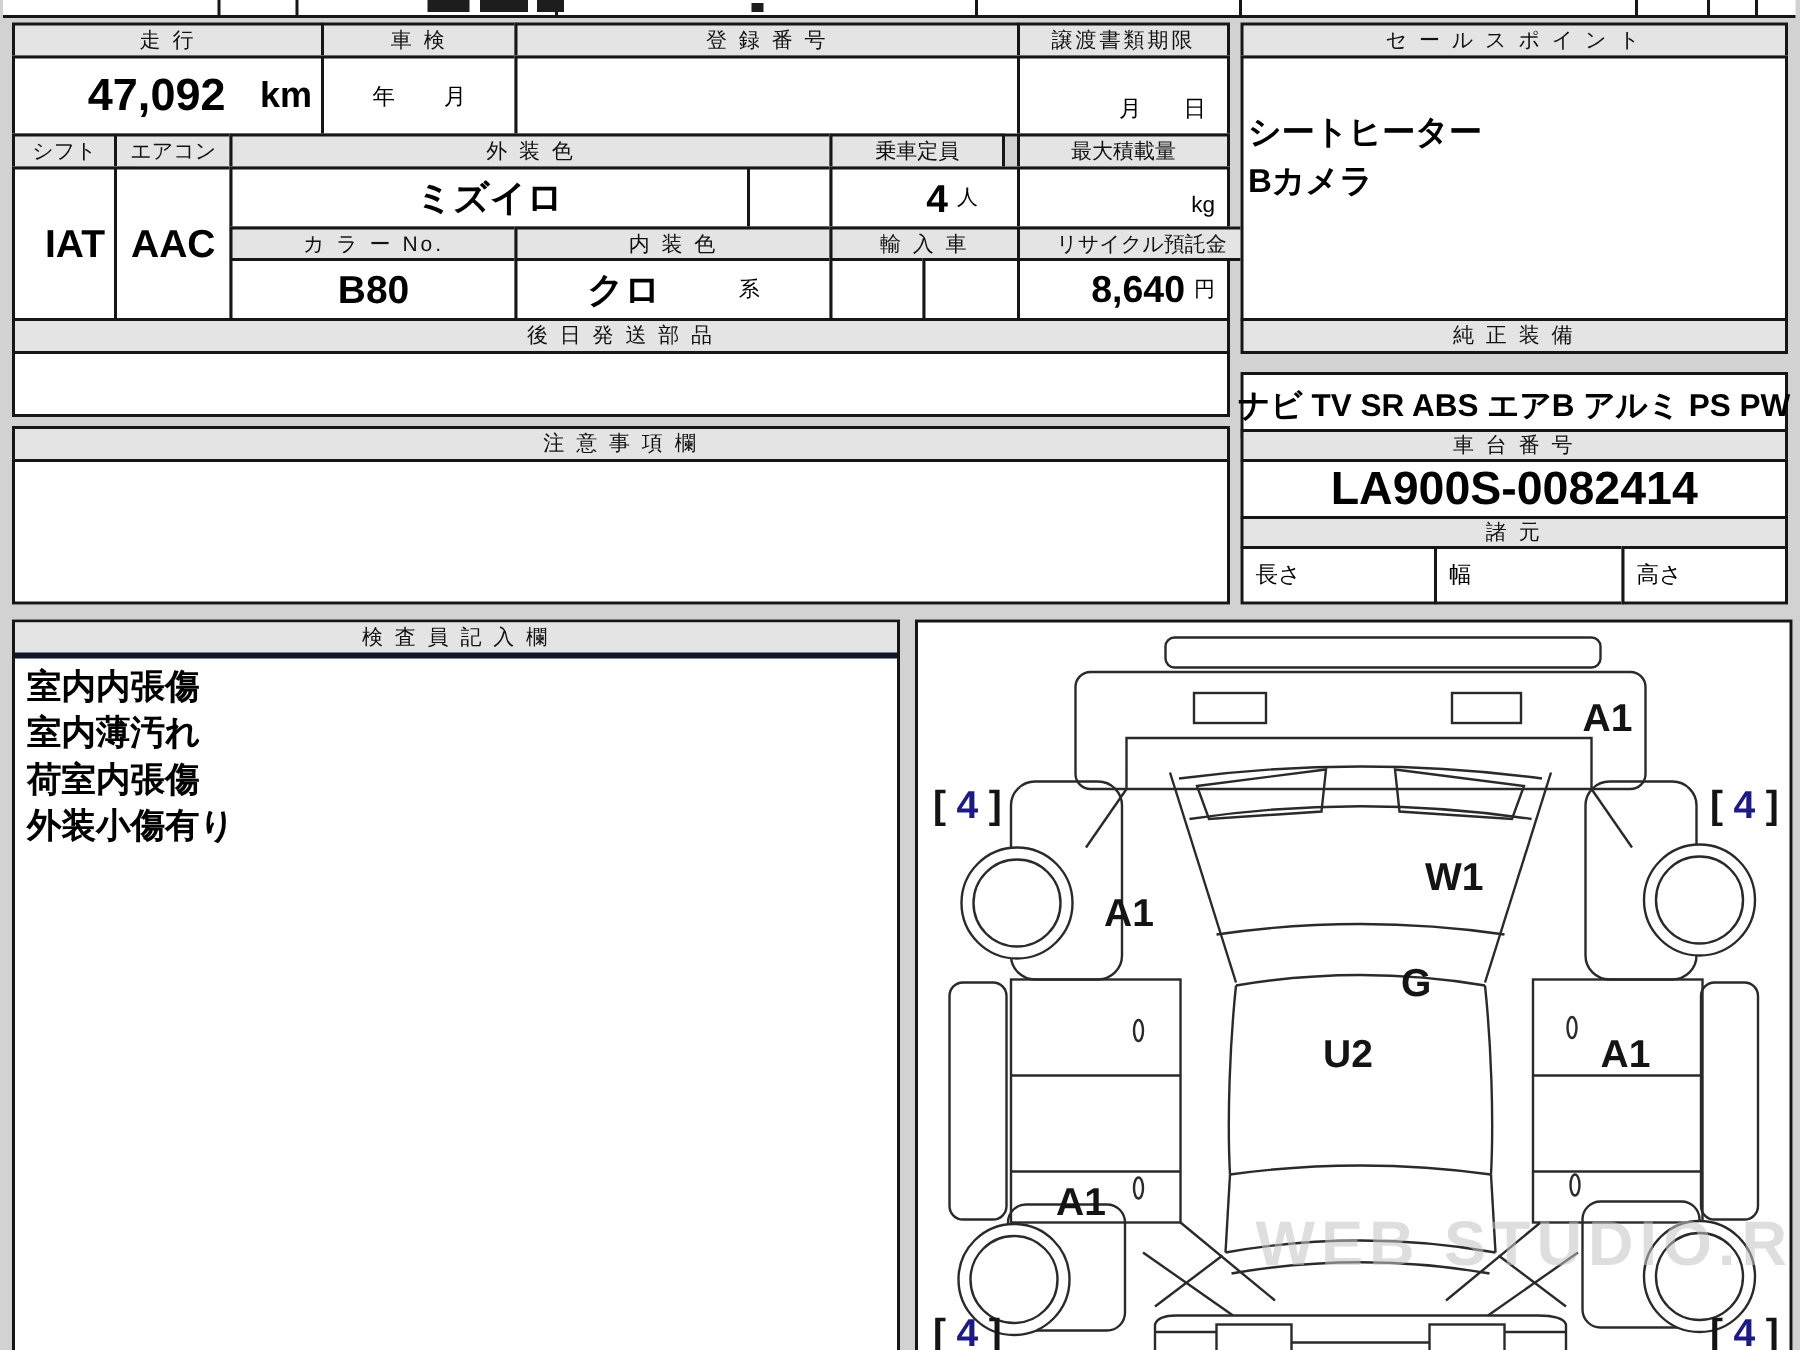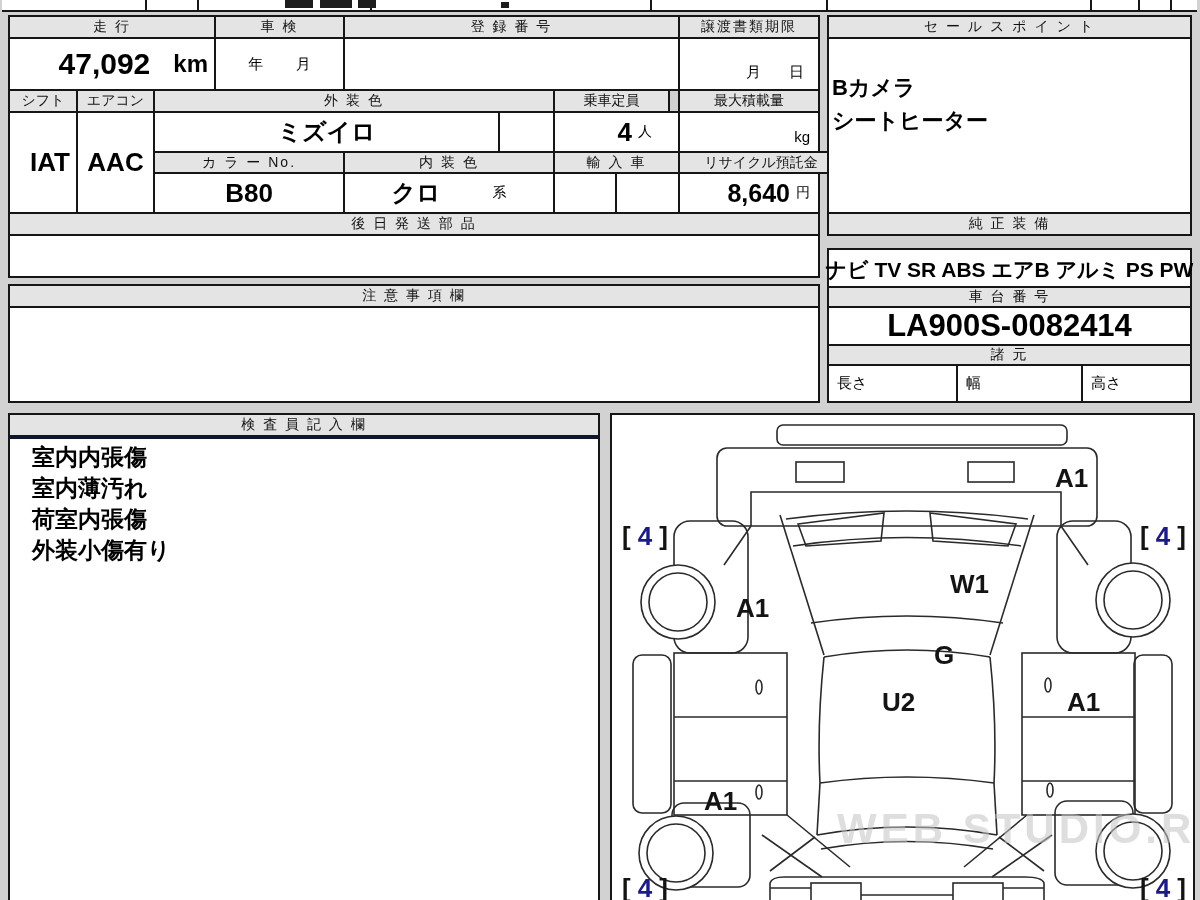--- a/index.html
+++ b/index.html
@@ -97,40 +97,40 @@
   <div class="cell val" style="left:678px;top:172px;width:142px;height:42px;justify-content:flex-end;padding-right:8px">
     <span style="font-size:25px">8,640</span>
     <span class="unit">円</span>
   </div>
 
   <div class="cell hdr" style="left:8px;top:212px;width:812px;height:24px">後 日 発 送 部 品</div>
   <div class="cell" style="left:8px;top:234px;width:812px;height:44px"></div>
 
   <div class="cell hdr" style="left:827px;top:15px;width:365px;height:24px">セ ー ル ス ポ イ ン ト</div>
   <div class="cell" style="left:827px;top:37px;width:365px;height:177px;padding:32px 2px 0 3px">
+    <div class="salesitem">シートヒーター</div>
     <div class="salesitem">Bカメラ</div>
-    <div class="salesitem">シートヒーター</div>
   </div>
 
   <div class="cell hdr" style="left:827px;top:212px;width:365px;height:24px">純 正 装 備</div>
   <div class="cell val" style="left:827px;top:248px;width:365px;height:44px;font-size:21px;letter-spacing:0;white-space:nowrap">ナビ TV SR ABS エアB アルミ PS PW</div>
 
   <div class="cell hdr" style="left:8px;top:284px;width:812px;height:24px">注 意 事 項 欄</div>
   <div class="cell" style="left:8px;top:306px;width:812px;height:97px"></div>
 
   <div class="cell hdr" style="left:827px;top:286px;width:365px;height:22px">車 台 番 号</div>
   <div class="cell val" style="left:827px;top:306px;width:365px;height:40px;font-size:31px">LA900S-0082414</div>
   <div class="cell val plain" style="left:827px;top:364px;width:131px;height:39px;justify-content:flex-start;padding-left:8px;font-size:15px">長さ</div>
   <div class="cell hdr" style="left:827px;top:344px;width:365px;height:22px">諸 元</div>
   <div class="cell val plain" style="left:956px;top:364px;width:127px;height:39px;justify-content:flex-start;padding-left:8px;font-size:15px">幅</div>
   <div class="cell val plain" style="left:1081px;top:364px;width:111px;height:39px;justify-content:flex-start;padding-left:8px;font-size:15px">高さ</div>
 
   <div class="cell" style="left:8px;top:413px;width:592px;height:492px;padding:0">
     <div class="hdr" style="position:relative;width:100%;height:24px;border-bottom:4px solid #0f172a;box-sizing:border-box">検 査 員 記 入 欄</div>
-    <div style="padding:3px 22px">
+    <div style="padding:3px 8px">
       <div class="inspline">室内内張傷</div>
       <div class="inspline">室内薄汚れ</div>
       <div class="inspline">荷室内張傷</div>
       <div class="inspline">外装小傷有り</div>
     </div>
   </div>
 
   <div class="cell" style="left:610px;top:413px;width:585px;height:492px">
     <svg width="581" height="488" viewBox="0 0 581 488">
 

